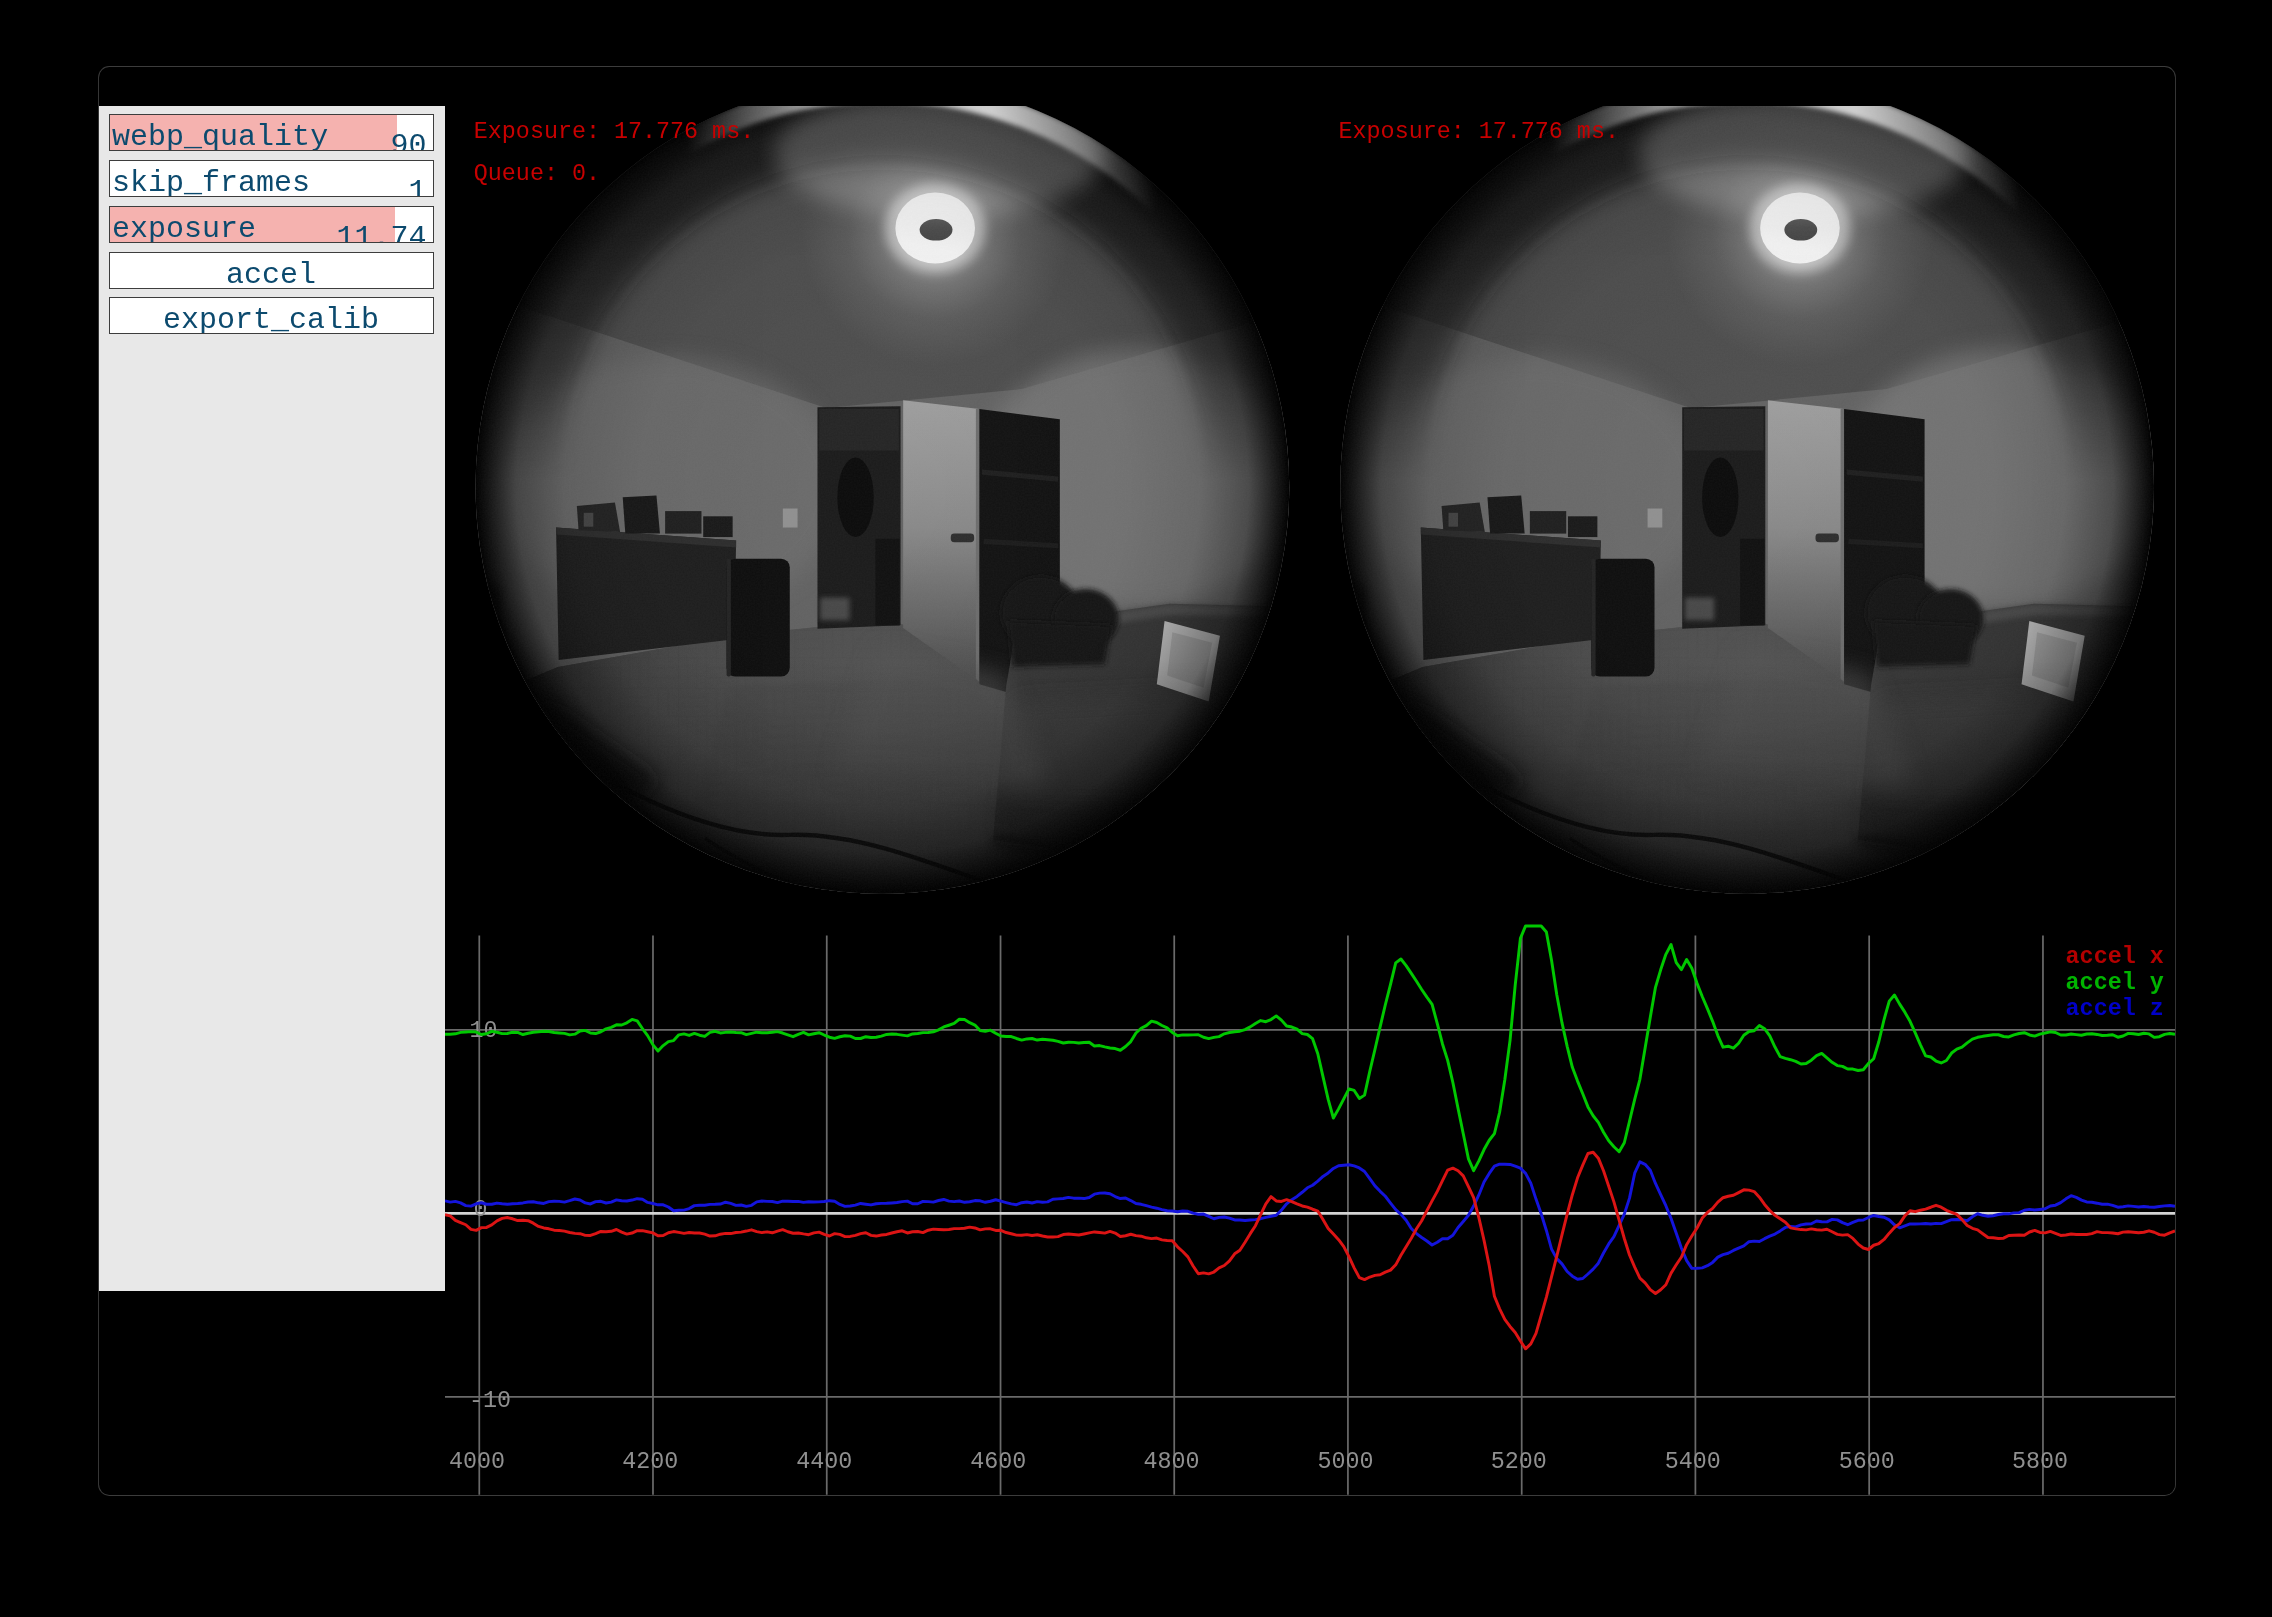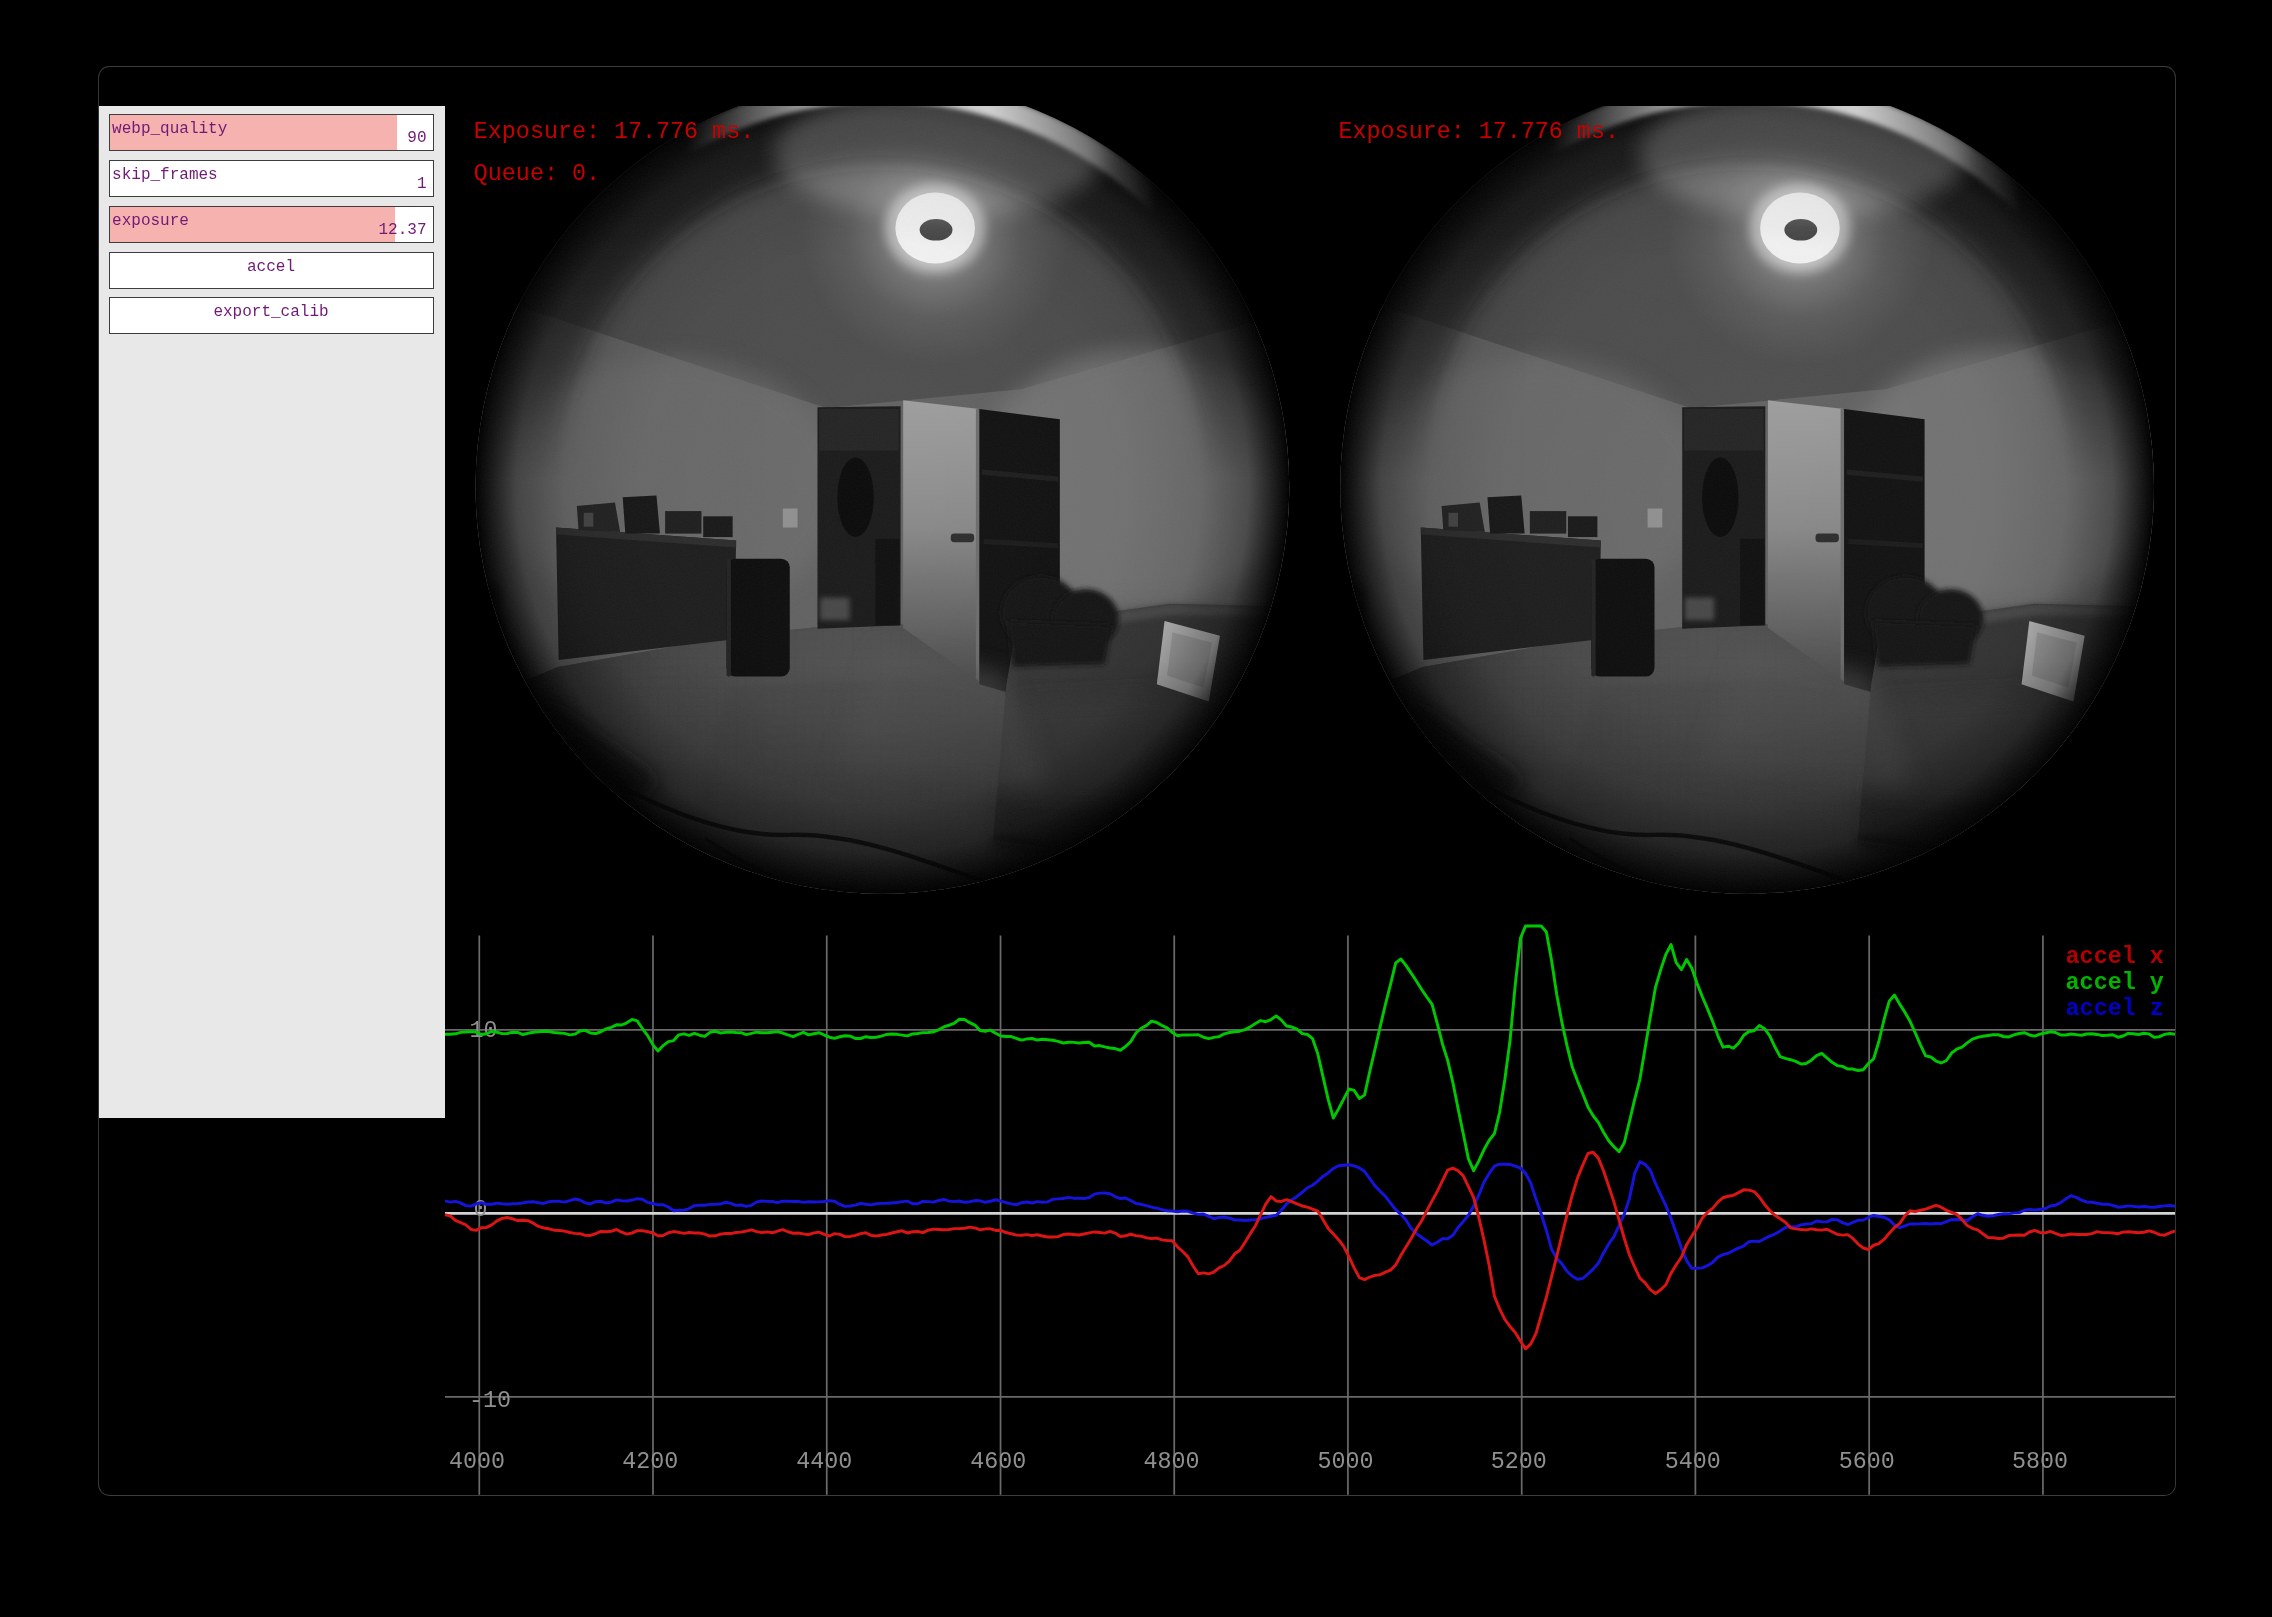--- a/index.html
+++ b/index.html
@@ -4,22 +4,22 @@
 html,body { width:2273px; height:1618px; background:#000; overflow:hidden; }
 #win { position:absolute; left:99px; top:67px; width:2076px; height:1428px;
   border-radius:10.4px; overflow:hidden; background:#000; box-shadow:0 0 0 0.9px #3c3c3c; }
 #tb { position:absolute; left:0; top:0; width:2076px; height:38px;
   background:linear-gradient(#434343,#373737);
   border-bottom:0.9px solid #1d1d1d; box-shadow:inset 0 0.9px 0 #5d5d5d; }
 #tb .t { position:absolute; left:0; right:0; top:0; height:38px; line-height:38px;
   text-align:center; font-family:"Liberation Sans",sans-serif; font-size:23.4px;
   color:#c9c9c9; }
 .tl { position:absolute; top:7.8px; width:20px; height:20px; border-radius:50%; }
-#side { position:absolute; left:0; top:39px; width:346px; height:1012px; background:#e8e8e8;
-  font-family:"Liberation Mono",monospace; font-size:16px; color:#701a75; }
+#side { position:absolute; left:0; top:39px; width:346px; height:1185px; background:#e8e8e8;
+  font-family:"Liberation Mono",monospace; font-size:30px; color:#0c4a6e; }
 .row { position:absolute; left:9.5px; width:325px; height:37px; background:#fff;
   border:1.7px solid #3d3d3d; overflow:hidden; }
 .row .fill { position:absolute; left:0; top:0; bottom:0; background:#f5b2af; }
 .row .lab { position:absolute; left:2.6px; top:5.2px; }
 .row .val { position:absolute; right:6px; top:14px; }
 .row .cen { position:absolute; left:0; right:0; top:5.2px; text-align:center; }
 #cams { position:absolute; left:346px; top:39px; }
 #plot { position:absolute; left:346px; top:857px; }
 </style></head>
 <body>
@@ -30,21 +30,21 @@
         <span class="lab">webp_quality</span>
         <span class="val">90</span>
       </div>
 <div class="row" style="top:54px">
         <span class="lab">skip_frames</span>
         <span class="val">1</span>
       </div>
 <div class="row" style="top:100px">
         <div class="fill" style="width:285px"></div>
         <span class="lab">exposure</span>
-        <span class="val">12.37</span>
+        <span class="val">11.74</span>
       </div>
 <div class="row btn" style="top:146px">
         <span class="cen">accel</span>
       </div>
 <div class="row btn" style="top:191px">
         <span class="cen">export_calib</span>
       </div>
 </div>
  <svg id="cams" width="1730" height="818" viewBox="0 0 1998 945">
 <defs>

